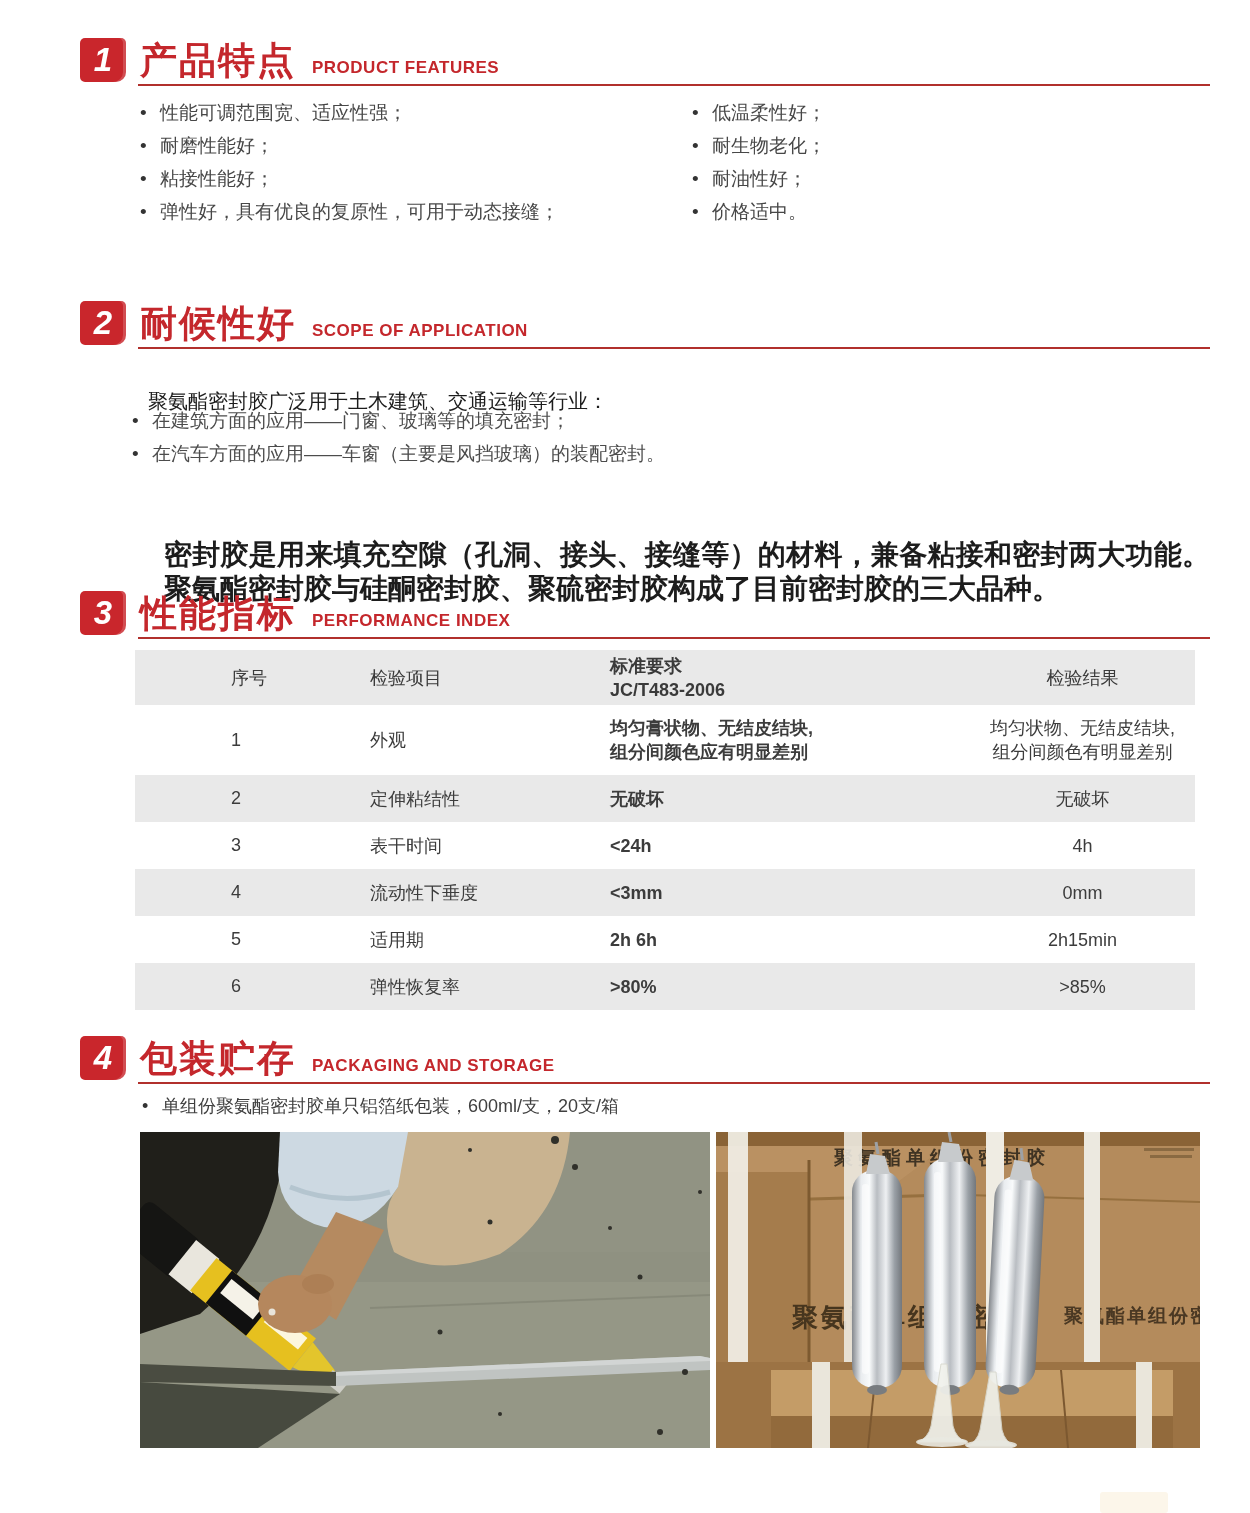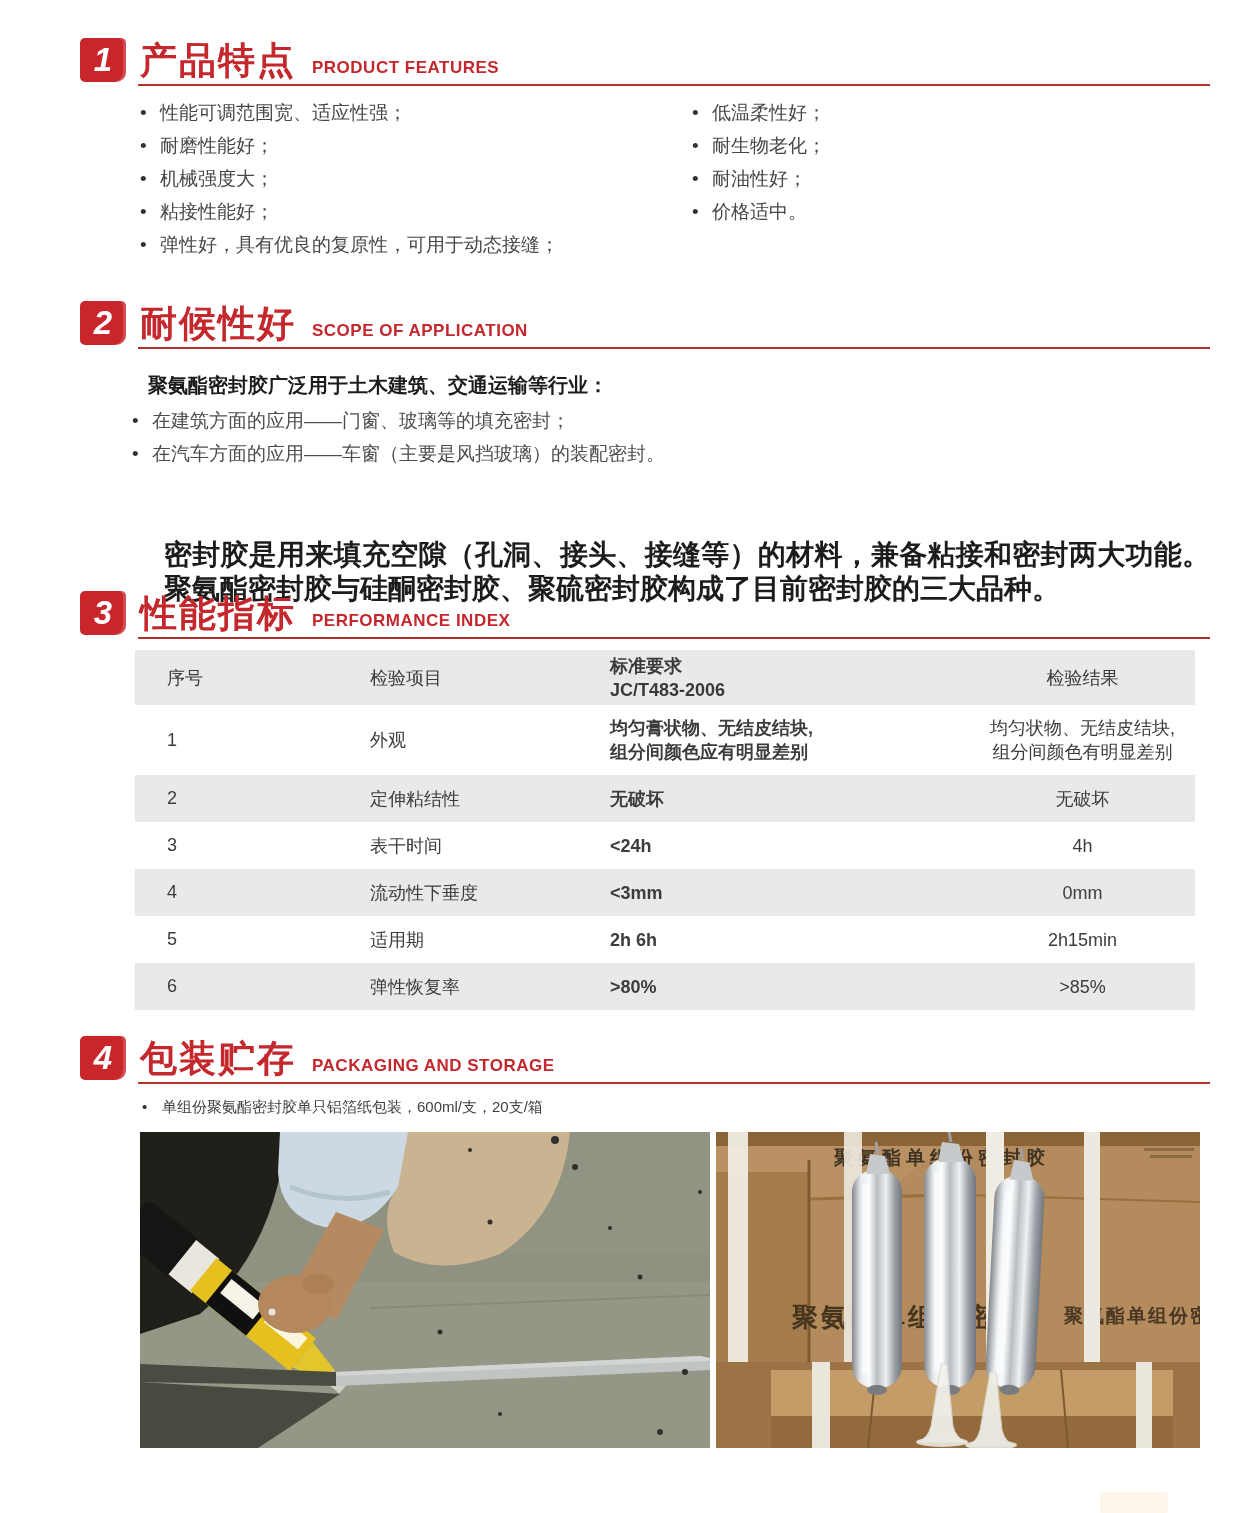--- a/index.html
+++ b/index.html
@@ -17,38 +17,38 @@
   .en{font-size:17px;font-weight:bold;color:#c4272c;letter-spacing:.5px;}
   .rule{position:absolute;left:138px;top:46px;width:1072px;height:2px;background:#b1302c;}
 
   
   .blist{position:absolute;font-size:19px;color:#474747;}
   .bitem{position:relative;height:33px;line-height:33px;white-space:nowrap;}
   .dot{position:absolute;left:-20px;top:0;}
   .dot::before{content:"•";color:#333;}
 
   
-  .scope-intro{position:absolute;left:148px;top:372px;font-size:20px;font-weight:bold;color:#1c1c1c;white-space:nowrap;}
+  .scope-intro{position:absolute;left:148px;top:388px;font-size:20px;font-weight:normal;color:#1c1c1c;white-space:nowrap;}
   .scope-list{left:152px;top:404px;color:#4c4c4c;}
   .scope-note{position:absolute;left:164px;top:502px;width:1046px;font-size:28px;font-weight:bold;
               color:#1c1c1c;line-height:34px;text-align:justify;margin-top:36px;}
 
   
   .ptable{position:absolute;left:135px;top:650px;width:1060px;font-size:18px;color:#3c3c3c;}
   .prow{display:flex;align-items:center;height:47px;}
   .prow.gray{background:#e9e9e9;}
   .prow.hdr{height:55px;color:#3a3a3a;}
   .prow.tall{height:70px;}
-  .c-no{width:235px;padding-left:32px;box-sizing:border-box;}
+  .c-no{width:235px;padding-left:96px;box-sizing:border-box;}
   .c-item{width:240px;}
   .c-std{width:360px;white-space:pre-line;line-height:24px;font-weight:bold;}
   .c-res{width:225px;white-space:pre-line;line-height:24px;text-align:center;}
 
   
-  .pack-bullet{position:absolute;left:162px;top:1090px;font-size:15px;color:#3f3f3f;}
+  .pack-bullet{position:absolute;left:162px;top:1090px;font-size:18px;color:#3f3f3f;}
 
   
   .photo{position:absolute;top:1132px;height:316px;overflow:hidden;}
   .photo.left{left:140px;width:570px;}
   .photo.right{left:716px;width:484px;}
   .photo svg{display:block;width:100%;height:100%;}
 
   .corner-blob{position:absolute;left:1100px;top:1492px;width:68px;height:21px;
                background:#fcf6ea;border-radius:3px;}
 </style>
@@ -64,21 +64,20 @@
     <div class="titles">
       <span class="cn">产品特点</span>
       <span class="en">PRODUCT FEATURES</span>
     </div>
     <div class="rule"></div>
   </div>
 
   <div class="blist" style="left:160px;top:96px;">
     <div class="bitem"><span class="dot"></span><span>性能可调范围宽、适应性强；</span></div>
     <div class="bitem"><span class="dot"></span><span>耐磨性能好；</span></div>
-    <div class="bitem"><span class="dot"></span><span>机械强度大；</span></div>
     <div class="bitem"><span class="dot"></span><span>粘接性能好；</span></div>
     <div class="bitem"><span class="dot"></span><span>弹性好，具有优良的复原性，可用于动态接缝；</span></div>
   </div>
 
   <div class="blist" style="left:712px;top:96px;">
     <div class="bitem"><span class="dot"></span><span>低温柔性好；</span></div>
     <div class="bitem"><span class="dot"></span><span>耐生物老化；</span></div>
     <div class="bitem"><span class="dot"></span><span>耐油性好；</span></div>
     <div class="bitem"><span class="dot"></span><span>价格适中。</span></div>
   </div>

